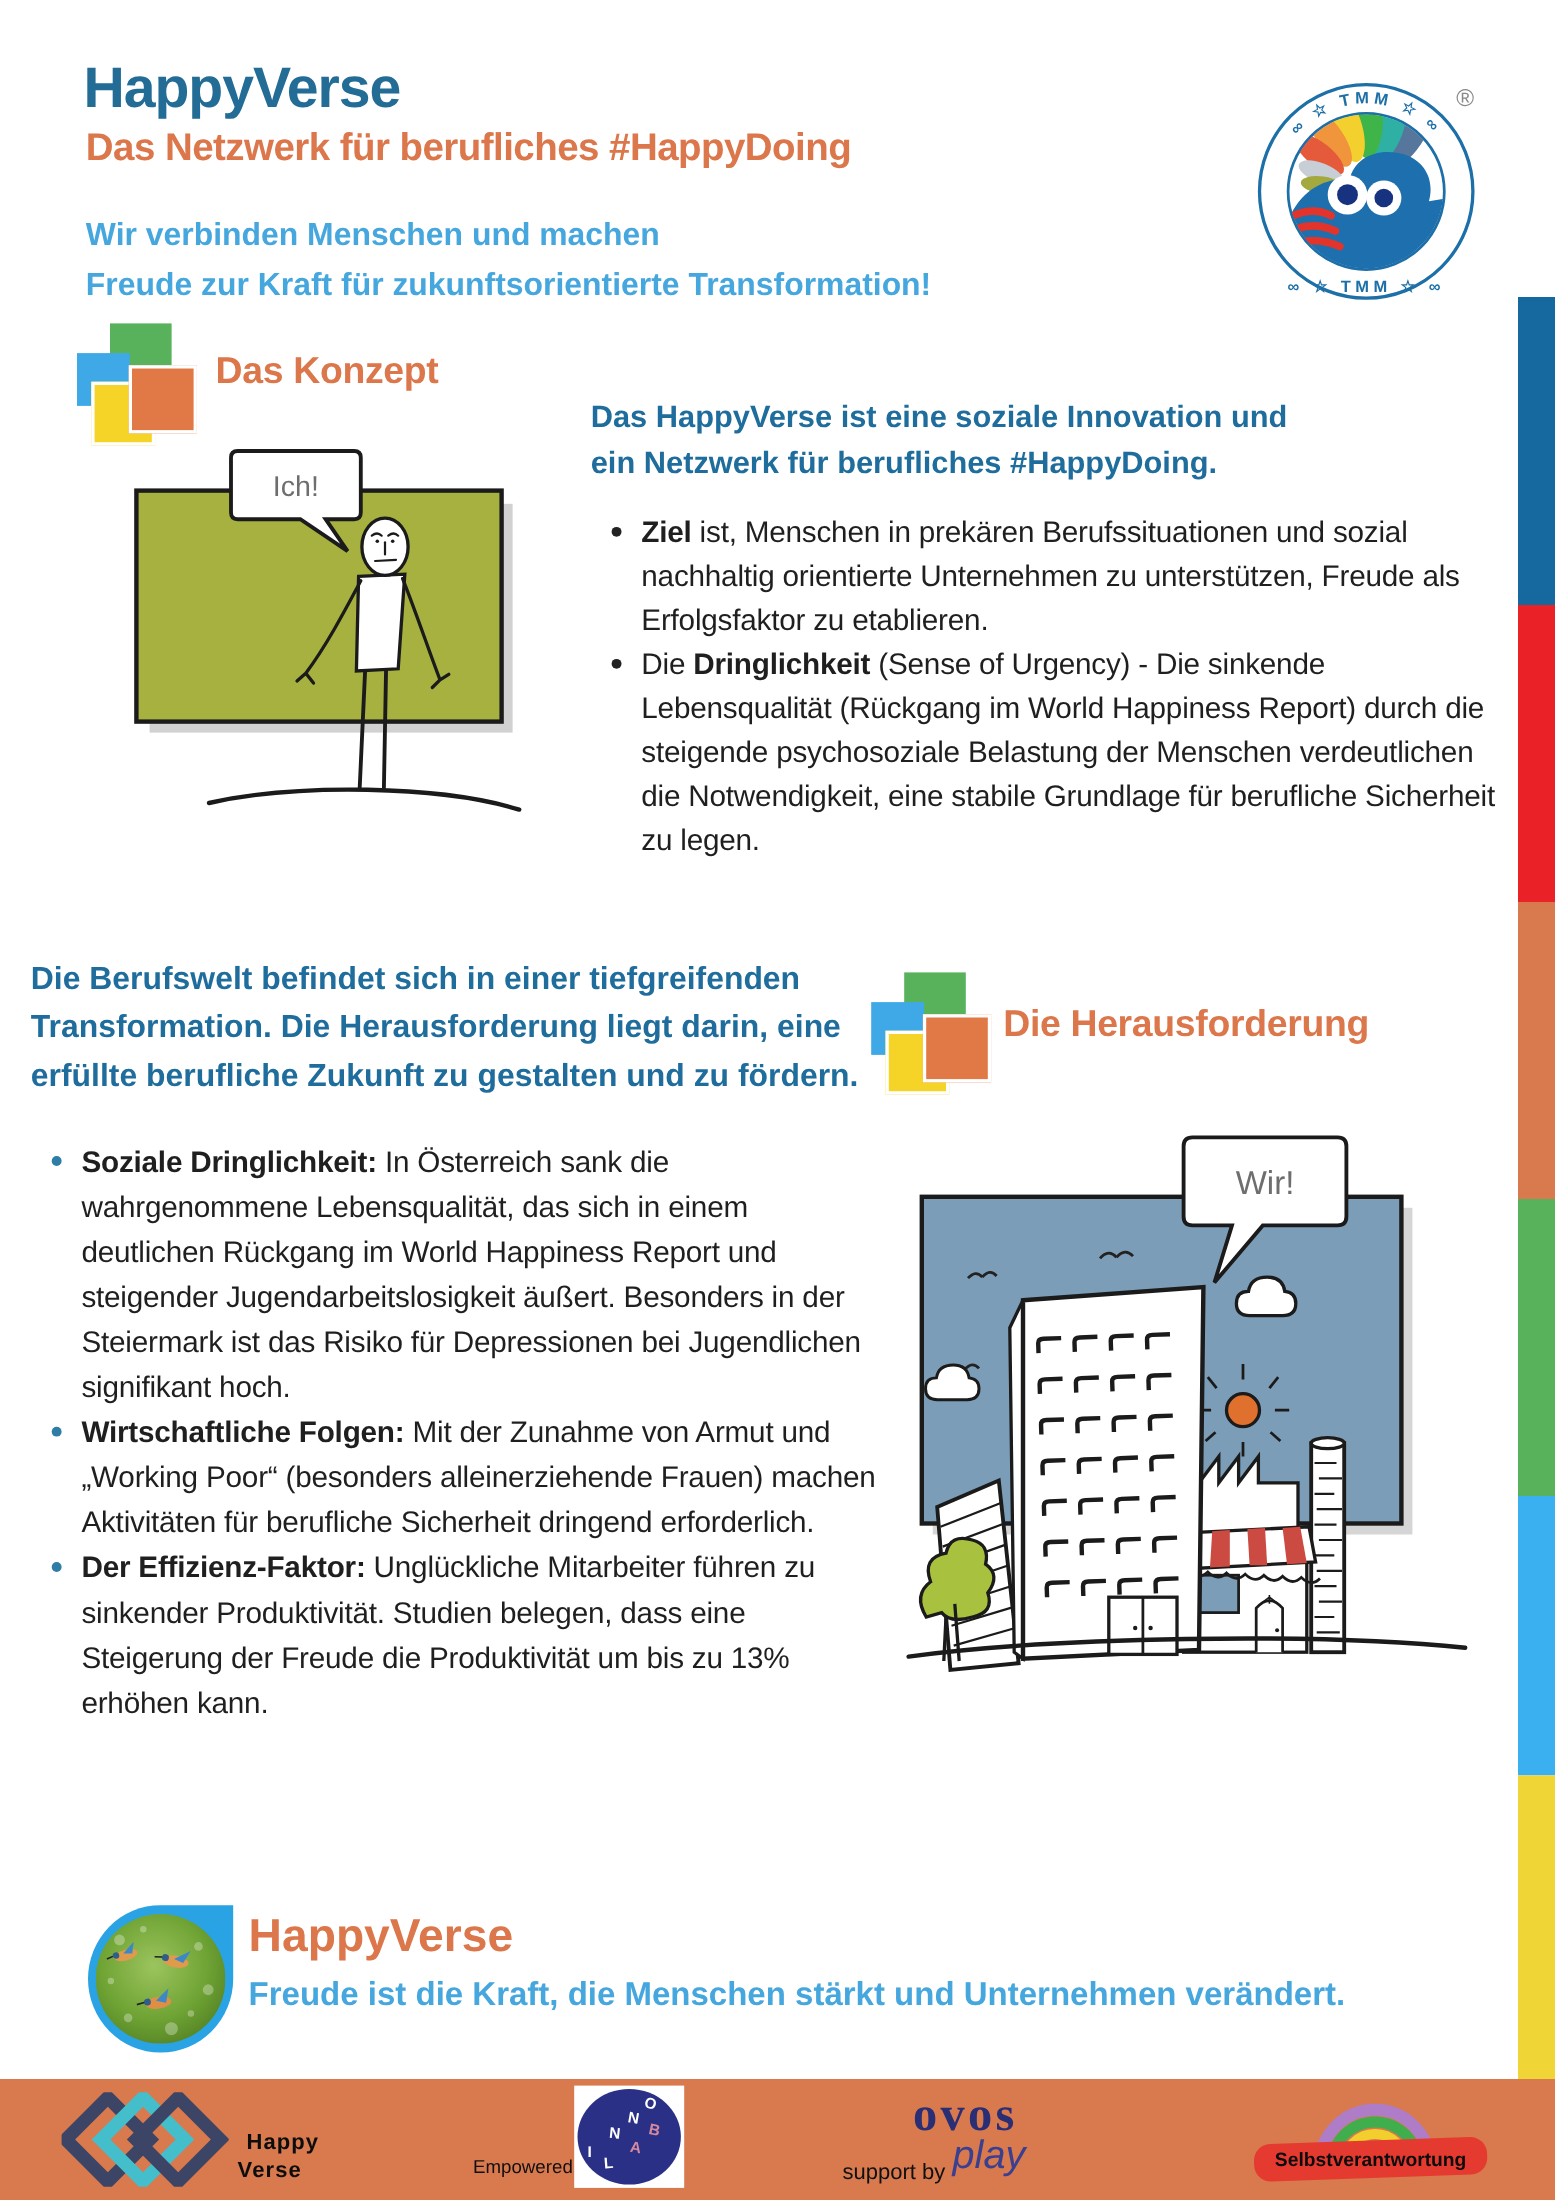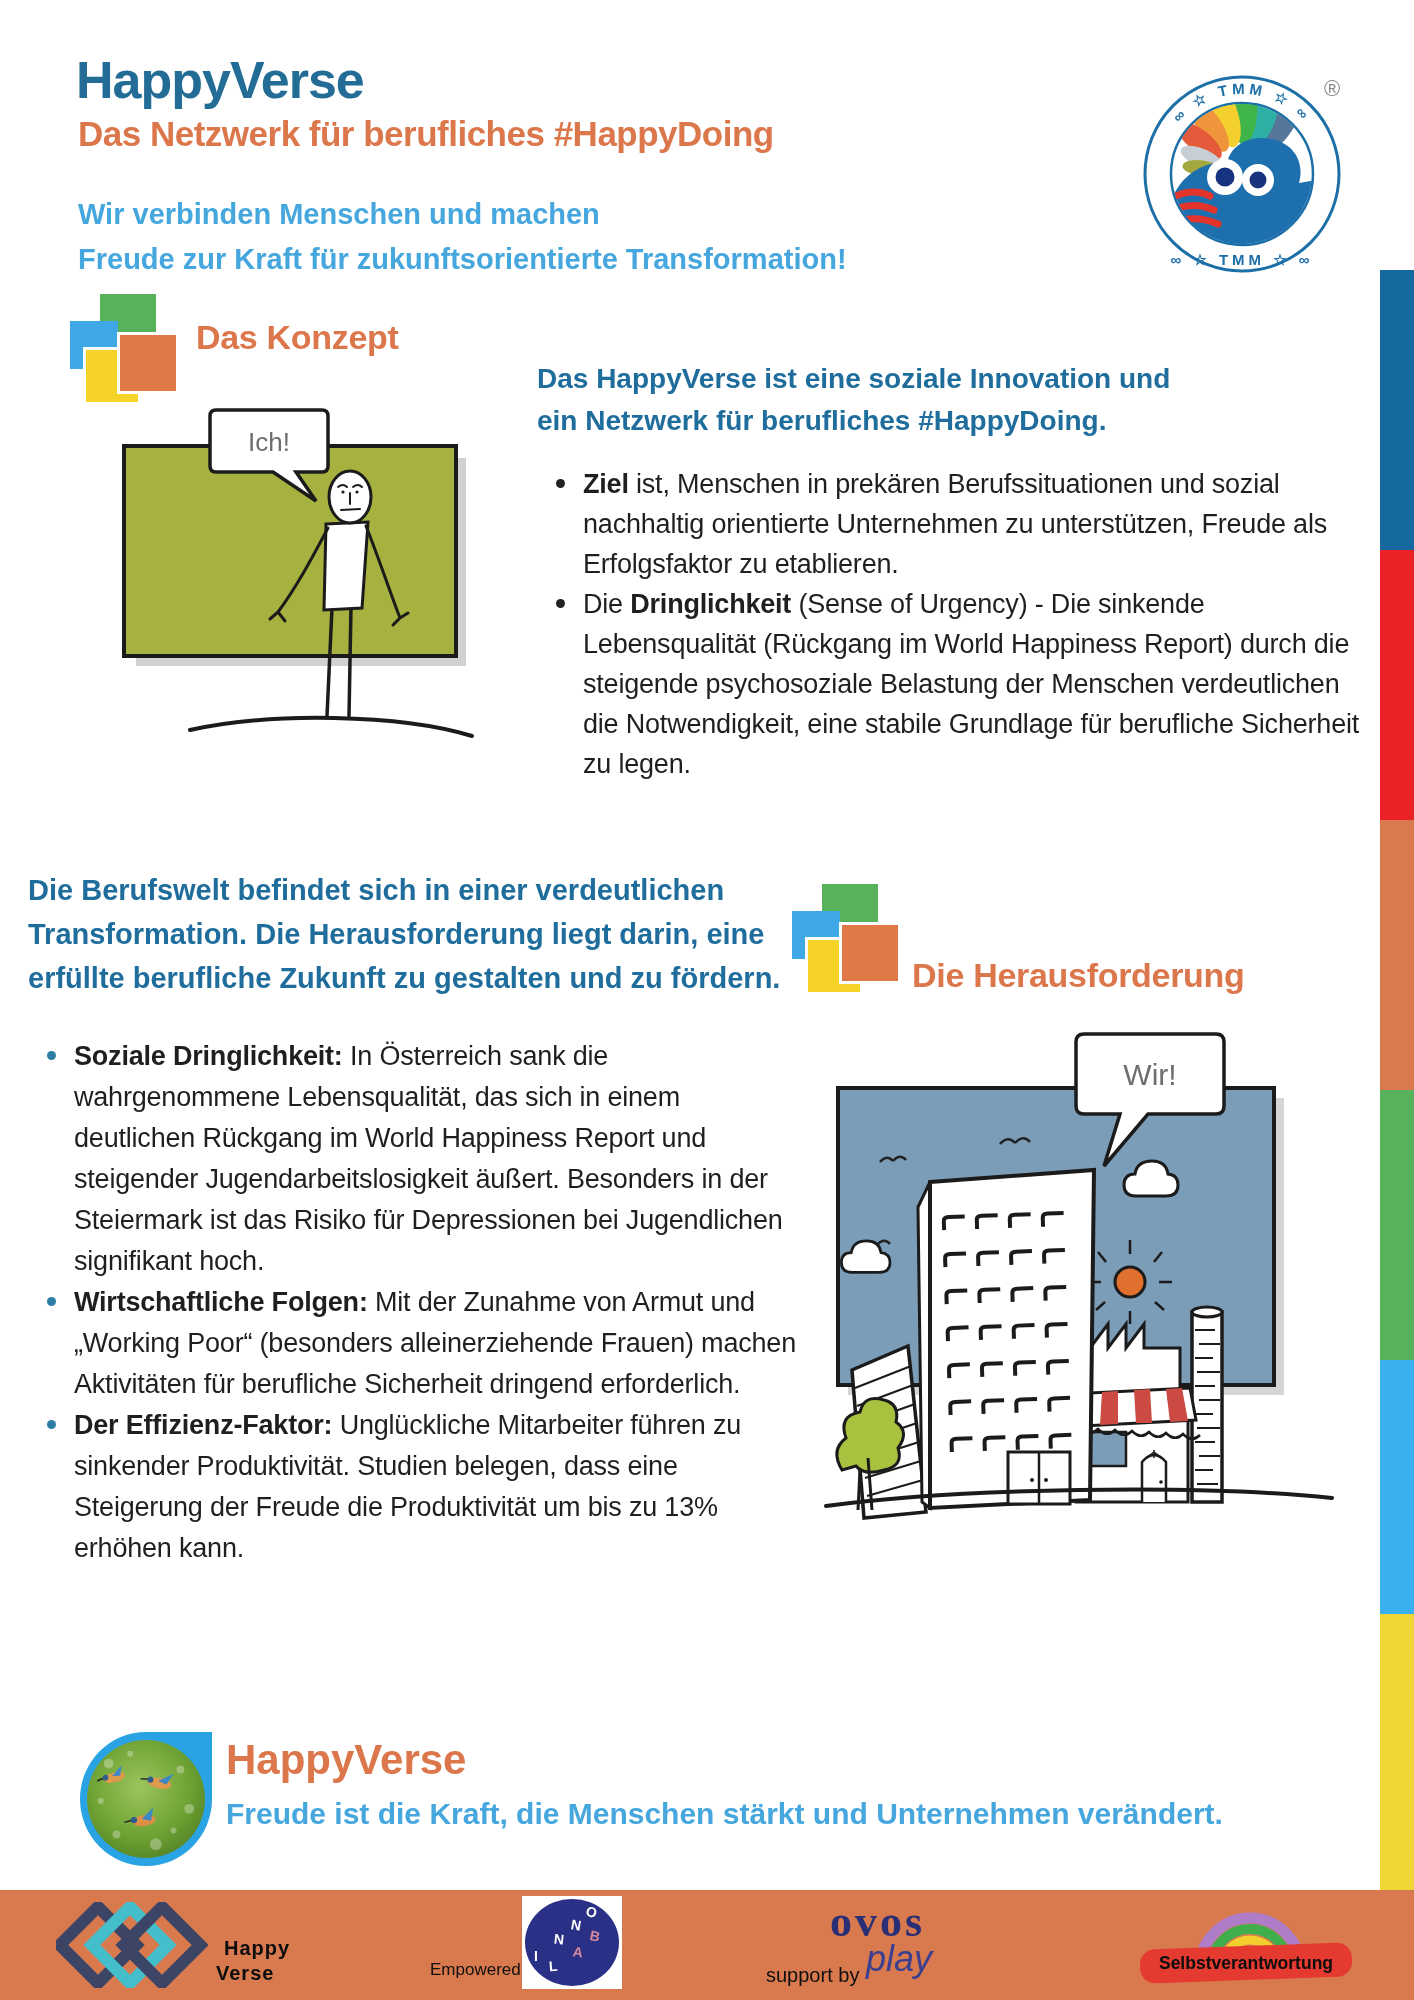--- a/index.html
+++ b/index.html
@@ -26,21 +26,21 @@
   
   .sq-icon{width:112px;height:110px;}
   .sq{position:absolute;}
   .sq-green{left:30px;top:0;width:56px;height:56px;background:#58B25C;}
   .sq-blue{left:0;top:27px;width:48px;height:48px;background:#3FA9E8;}
   .sq-yellow{left:13px;top:53px;width:52px;height:52px;background:#F5D327;border:3px solid #fff;}
   .sq-orange{left:47px;top:38px;width:56px;height:56px;background:#E07945;border:3px solid #fff;}
 
   .section-heading{font-size:34px;font-weight:800;color:#DC764B;letter-spacing:-0.3px;}
   .h-concept{left:196px;top:318px;}
-  .h-challenge{left:912px;top:956px;}
+  .h-challenge{left:912px;top:912px;}
 
   .intro-blue{left:537px;top:358px;font-size:28px;font-weight:700;color:#1E6D9C;line-height:42px;}
   .intro-blue span{display:block;}
 
   .mid-blue{left:28px;top:868px;font-size:29px;font-weight:800;color:#1E6D9C;line-height:44px;}
   .mid-blue span{display:block;}
 
   
   ul.bullets{list-style:none;margin:4px;padding:0;}
   ul.bullets li{position:relative;padding-left:36px;margin:0;}
@@ -192,21 +192,21 @@
   <ul class="abs bullets b1">
     <li>
       <span></span><b>Ziel</b><span> ist, Menschen in prekären Berufssituationen und sozial nachhaltig orientierte Unternehmen zu unterstützen, Freude als Erfolgsfaktor zu etablieren.</span>
     </li>
     <li>
       <span>Die </span><b>Dringlichkeit</b><span> (Sense of Urgency) - Die sinkende Lebensqualität (Rückgang im World Happiness Report) durch die steigende psychosoziale Belastung der Menschen verdeutlichen die Notwendigkeit, eine stabile Grundlage für berufliche Sicherheit zu legen.</span>
     </li>
   </ul>
 
   <div class="abs mid-blue">
-    <span>Die Berufswelt befindet sich in einer verdeutlichen</span>
+    <span>Die Berufswelt befindet sich in einer tiefgreifenden</span>
     <span>Transformation. Die Herausforderung liegt darin, eine</span>
     <span>erfüllte berufliche Zukunft zu gestalten und zu fördern.</span>
   </div>
 
   <div class="abs sq-icon" style="left:792px;top:884px;">
     <div class="sq sq-green"></div>
     <div class="sq sq-blue"></div>
     <div class="sq sq-yellow"></div>
     <div class="sq sq-orange"></div>
   </div>

